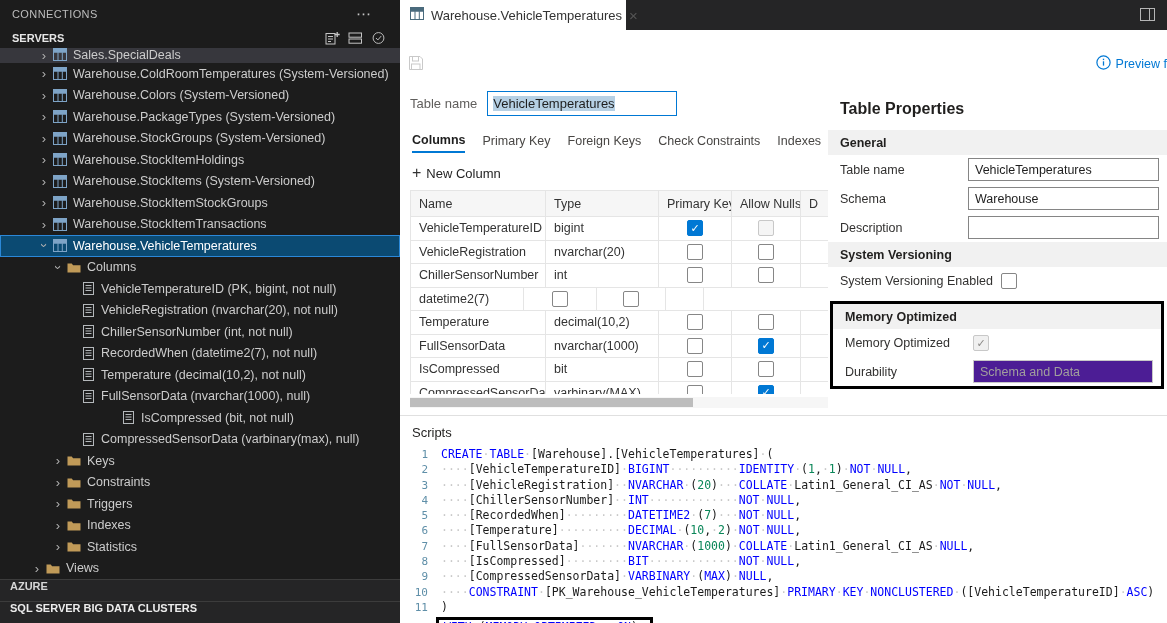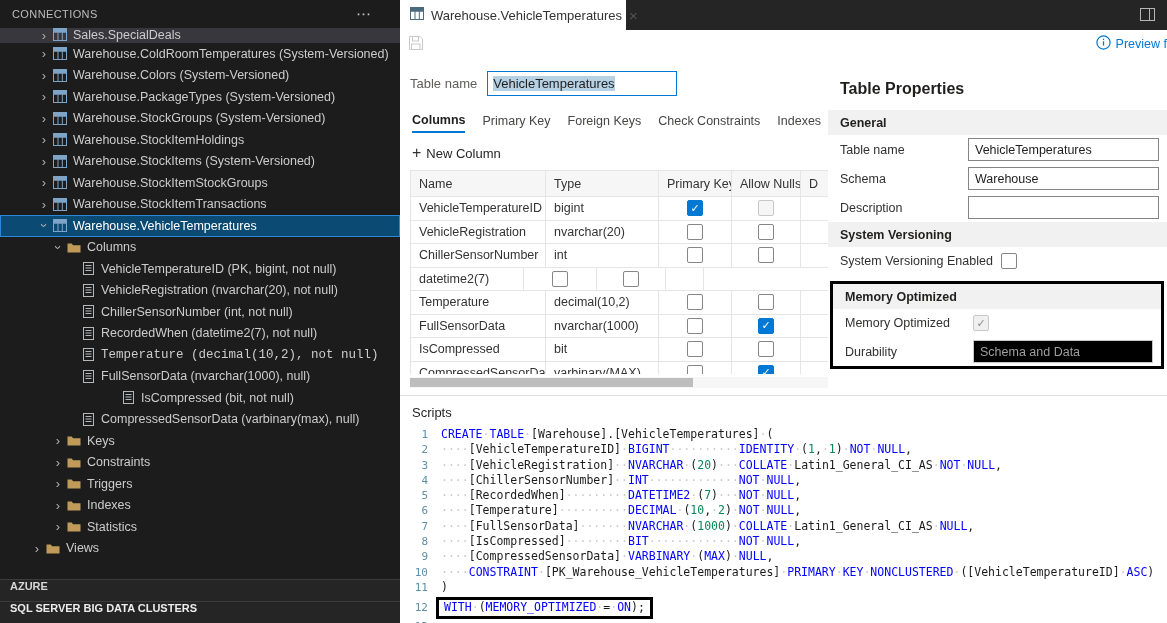--- a/index.html
+++ b/index.html
@@ -30,21 +30,21 @@
   .sb-azure { color:#d6d6d6; }
   .sb-bigdata { color:#ececec; }
   
   .main { position:absolute; left:400px; top:0; width:767px; height:623px;
     display:flex; flex-direction:column; background:#fff; }
   .tabbar { flex:0 0 30px; background:#252526; position:relative; }
   .tab { position:absolute; left:0; top:0; height:30px; width:226px; background:#fff;
     display:flex; align-items:center; padding:0 10px; gap:7px; font-size:13px; color:#333; cursor:pointer; }
   .tab-close { margin-left:auto; color:#555; font-size:15px; line-height:1; cursor:pointer; }
   .tb-right { position:absolute; right:12px; top:8px; cursor:pointer; }
-  .toolbar { flex:0 0 28px; position:relative; display:flex; align-items:center; padding:0 8px; background:#fff; }
+  .toolbar { flex:0 0 28px; position:relative; display:flex; align-items:center; padding:0 8px; background:#fff;margin-top:20px; }
   .preview { position:absolute; right:0; top:0; height:28px; display:flex; align-items:center; gap:5px;
     color:#0078d4; font-size:12.5px; white-space:nowrap; cursor:pointer; }
   
   .designer { flex:0 0 337px; position:relative; overflow:hidden; background:#fff; }
   .dleft { position:absolute; left:0; top:0; width:428px; height:100%; overflow:hidden; }
   .tn-row { display:flex; align-items:center; margin:13px 0 0 10px; gap:10px; color:#605e5c; font-size:13px; }
   .tn-input { width:190px; height:25px; border:1px solid #0078d4; display:flex; align-items:center;
     padding:0 5px; font-size:13px; color:#1e1e1e; background:#fff; }
   .tn-sel { background:#b6d0e4; }
   .dtabs { display:flex; gap:17px; margin:13px 0 0 12px; font-size:12.5px; color:#484644;
@@ -64,21 +64,21 @@
   .hthumb { position:absolute; left:0; top:1px; height:9px; width:283px; background:#bdbdbd; cursor:pointer; }
   
   .props { position:absolute; left:428px; top:0; width:339px; height:100%; overflow:hidden; background:#fff; }
   .ptitle { margin:22px 0 12px 12px; font-size:16px; font-weight:bold; color:#201f1e; }
   .psec { height:25px; background:#f1f1f1; display:flex; align-items:center; padding:0 12px;
     font-size:12.5px; font-weight:bold; color:#201f1e; }
   .pfield { display:flex; align-items:center; height:29px; padding:0 8px 0 12px; font-size:12.5px; color:#323130; }
   .pfield .plabel { flex:0 0 128px; }
   .pinput { flex:1; height:23px; border:1px solid #858585; display:flex; align-items:center;
     padding:0 6px; font-size:12.5px; background:#fff; color:#1e1e1e; overflow:hidden; white-space:nowrap; }
-  .pinput.disabled { background:#000000; border-color:#c8c8c8; color:#a19f9d; }
+  .pinput.disabled { background:#4c1d95; border-color:#c8c8c8; color:#a19f9d; }
   .pcheckrow { display:flex; align-items:center; height:28px; padding:0 12px; font-size:12.5px; color:#323130; gap:8px; }
   .anno { border:3px solid #000; margin:6px 3px 0 2px; background:#fff; }
   .cb { width:16px; height:16px; border:1px solid #868686; border-radius:2px; background:#fff;
     display:flex; align-items:center; justify-content:center; font-size:11px; line-height:1;
     color:transparent; cursor:pointer; flex:0 0 16px; }
   .cb.checked { background:#0078d4; border-color:#0078d4; color:#fff; }
   .cb.disabled { background:#f5f5f5; border-color:#c8c8c8; }
   .cb.checked.disabled { background:#f0f0f0; border-color:#c8c8c8; color:#8a8886; }
   
   .scripts { flex:1; border-top:1px solid #e0e0e0; overflow:hidden; background:#fff; }
@@ -92,20 +92,43 @@
   .anno-inline { display:inline-block; border:3px solid #000; padding:0 5px; margin:2px 0 0 -5px; }
 </style>
 </head>
 <body>
 
 <div class="sidebar">
   <div class="sb-title">
     <span>CONNECTIONS</span>
     <span class="sb-more">⋯</span>
   </div>
+  <div class="sb-servers">
+    <span>SERVERS</span>
+    <span class="spacer"></span>
+    <span class="sb-tool" id="ic-newconn">
+        <svg width="15" height="14" viewBox="0 0 15 14">
+          <rect x="1" y="2.5" width="9" height="10.5" fill="none" stroke="#c5c5c5"></rect>
+          <path d="M3 5.5 h5 M3 8 h5 M3 10.5 h3" stroke="#c5c5c5"></path>
+          <path d="M12.2 1 v5 M9.7 3.5 h5" stroke="#c5c5c5" stroke-width="1.3"></path>
+        </svg>
+      </span>
+    <span class="sb-tool" id="ic-group">
+        <svg width="15" height="14" viewBox="0 0 15 14">
+          <rect x="1" y="2" width="12.5" height="4.2" fill="none" stroke="#c5c5c5"></rect>
+          <rect x="1" y="8" width="12.5" height="4.2" fill="none" stroke="#c5c5c5"></rect>
+        </svg>
+      </span>
+    <span class="sb-tool" id="ic-active">
+        <svg width="15" height="14" viewBox="0 0 15 15">
+          <circle cx="7.5" cy="7.5" r="5.8" fill="none" stroke="#c5c5c5"></circle>
+          <path d="M4.8 7.5 l2 2.1 l3.6 -4.2" fill="none" stroke="#c5c5c5"></path>
+        </svg>
+      </span>
+  </div>
   <div class="tree" id="tree">
       <div class="tree-row cut" style="padding-left: 36px;">
         <span class="chev ">›</span>
         <span class="tree-icon">
           <svg width="14" height="13" viewBox="0 0 14 13">
             <rect x="0.5" y="0.5" width="13" height="12" fill="none" stroke="#7ea4c7"></rect>
             <path d="M0.5 4.2 H13.5 M5 4.2 V12.5 M9.3 4.2 V12.5" stroke="#7ea4c7" fill="none"></path>
             <rect x="0.5" y="0.5" width="13" height="3.7" fill="#7ea4c7"></rect>
           </svg>
         </span>
@@ -252,21 +275,21 @@
       <div class="tree-row" style="padding-left: 64px;">
         <span class="chev"></span>
         <span class="tree-icon">
           <svg width="11" height="13" viewBox="0 0 11 13">
             <rect x="0.5" y="0.5" width="10" height="12" fill="none" stroke="#b4b8bb"></rect>
             <path d="M2.5 3.5 h6 M2.5 6 h6 M2.5 8.5 h6" stroke="#b4b8bb"></path>
           </svg>
         </span>
         <span>RecordedWhen (datetime2(7), not null)</span>
       </div>
-      <div class="tree-row" style="padding-left: 64px; font-family: Liberation Mono, monospace;">
+      <div class="tree-row" style="padding-left: 64px;">
         <span class="chev"></span>
         <span class="tree-icon">
           <svg width="11" height="13" viewBox="0 0 11 13">
             <rect x="0.5" y="0.5" width="10" height="12" fill="none" stroke="#b4b8bb"></rect>
             <path d="M2.5 3.5 h6 M2.5 6 h6 M2.5 8.5 h6" stroke="#b4b8bb"></path>
           </svg>
         </span>
         <span>Temperature (decimal(10,2), not null)</span>
       </div>
       <div class="tree-row" style="padding-left: 64px;">

